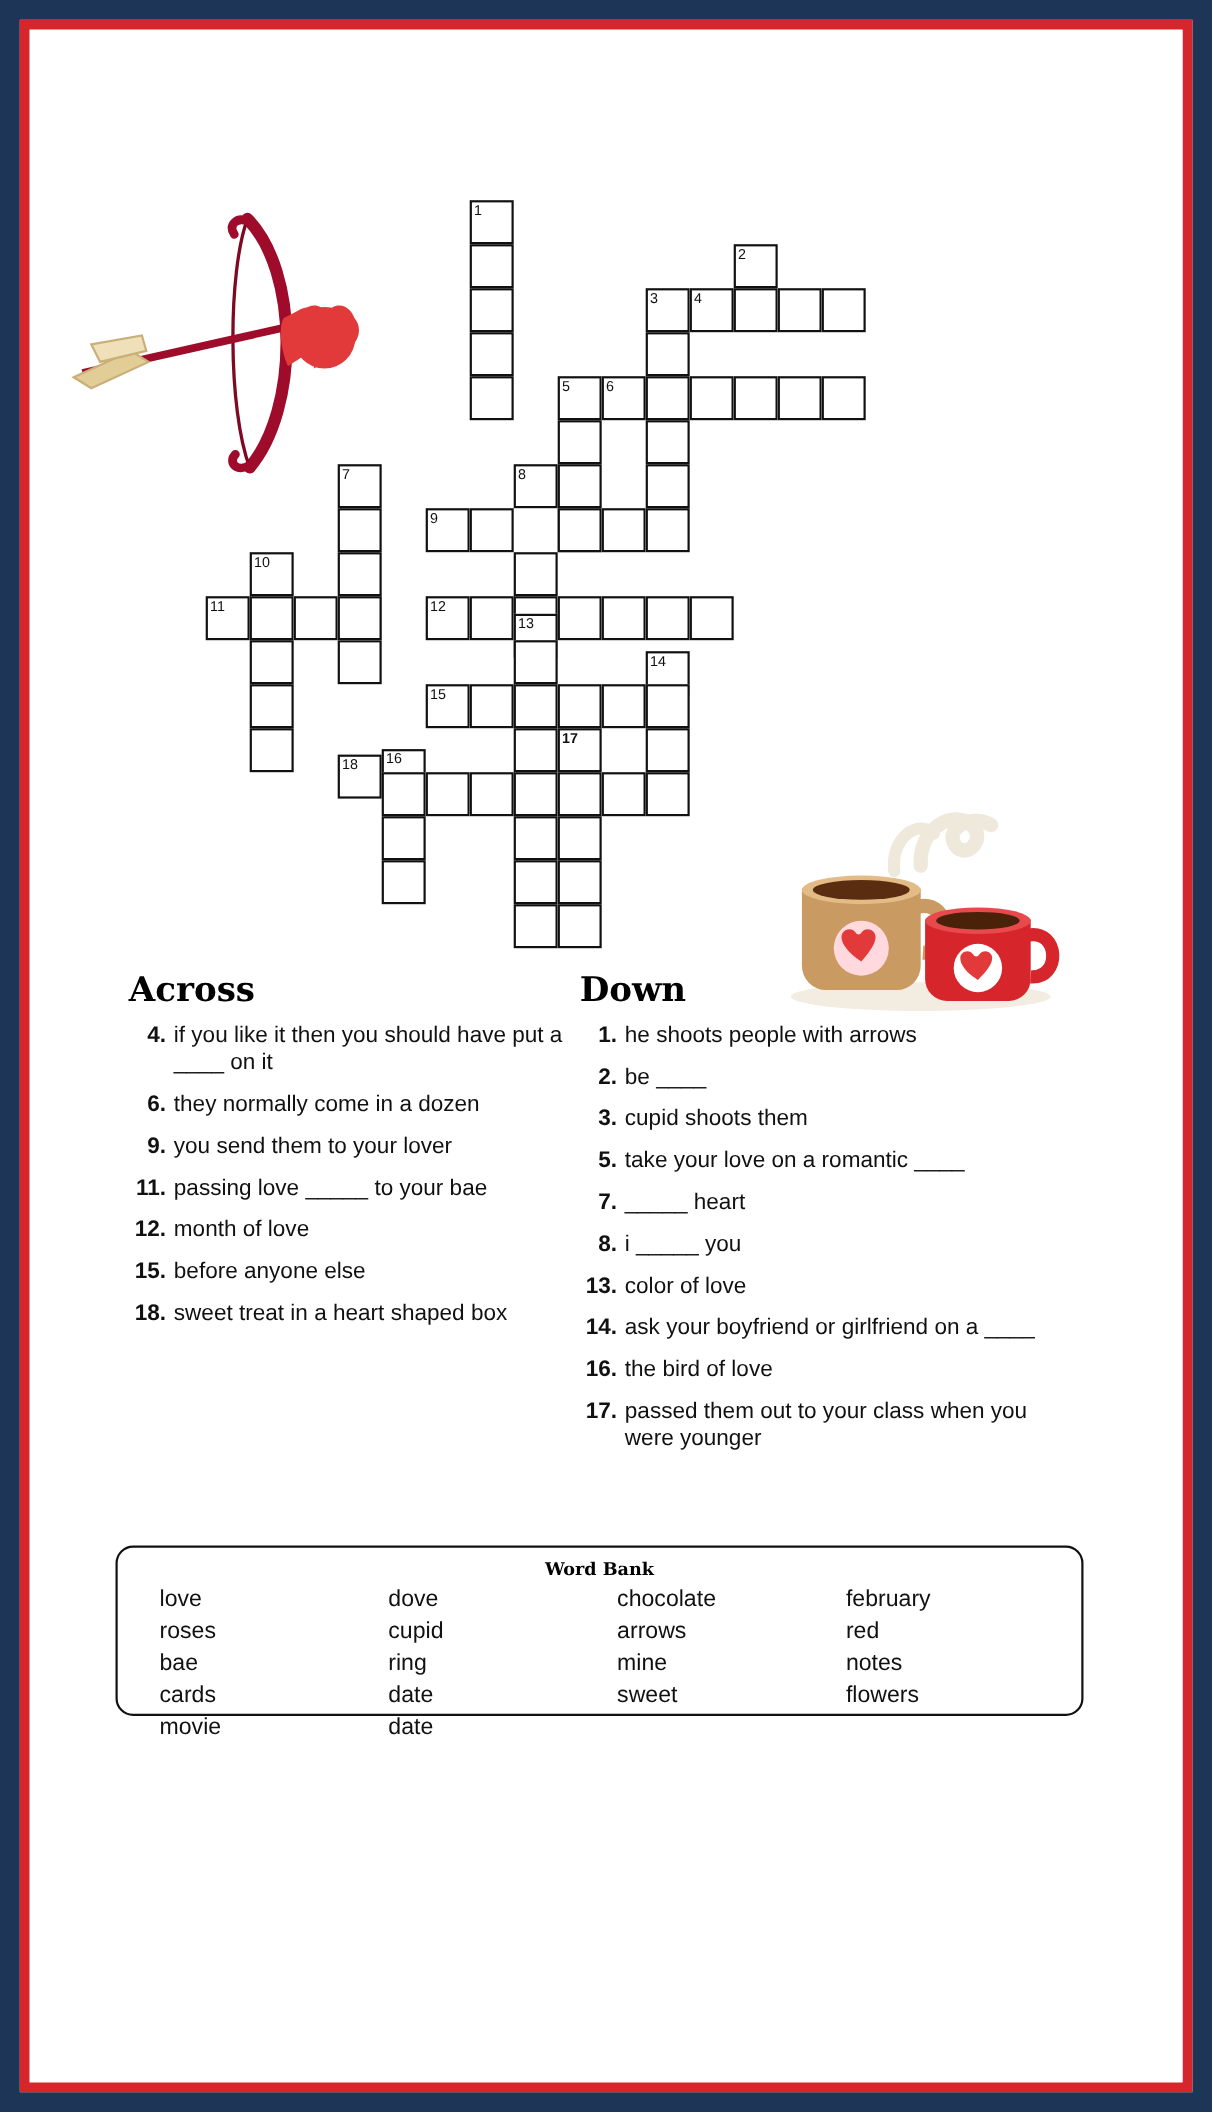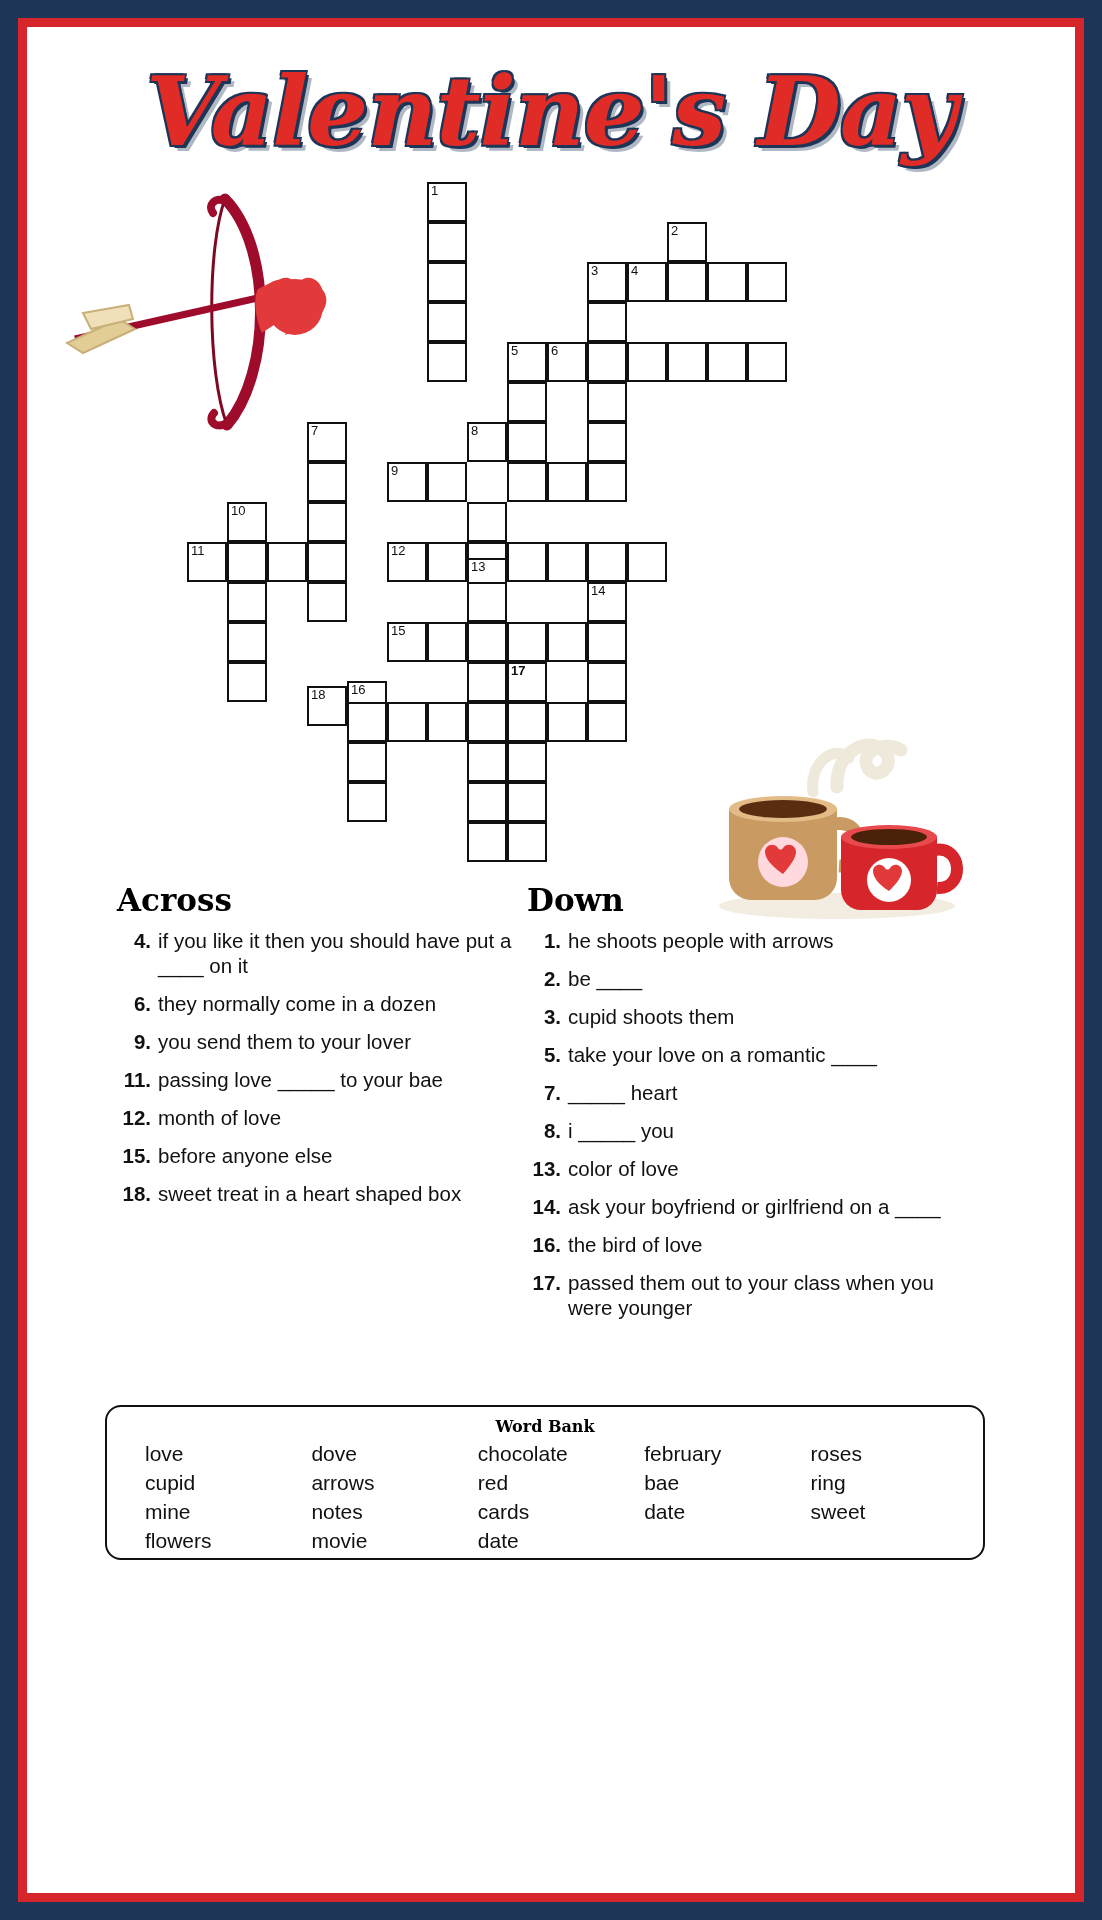--- a/index.html
+++ b/index.html
@@ -155,40 +155,39 @@
   .wb-title {
     text-align: center;
     font-family: "DejaVu Serif", serif;
     font-weight: bold;
     font-size: 16px;
     color: #000;
     margin-bottom: 6px;
   }
   .wb-grid {
     display: grid;
-    grid-template-columns: repeat(5, 1fr);
+    grid-template-columns: repeat(4, 1fr);
     row-gap: 5px;
     column-gap: 0px;
   }
   .wb-word {
     font-size: 21px;
     color: #111;
     font-family: "Liberation Sans", sans-serif;
     text-align: left;
     padding-left: 16px;
   }
 </style>
 </head>
 <body>
 
 <div class="page">
   <div class="inner-border"></div>
   <div class="sheet">
 
-    <div class="title">Valentine's Day</div>
 
     <div class="bow-art">
       <svg viewBox="0 0 270 250" width="270" height="250">
         <path d="M168 12 C215 60 215 185 170 238" stroke="#9e0b2b" stroke-width="11" fill="none" stroke-linecap="round"></path>
         <path d="M168 12 C150 60 150 185 170 238" stroke="#7d0a22" stroke-width="3" fill="none"></path>
         <path d="M168 14 C158 10 150 18 156 26" stroke="#9e0b2b" stroke-width="8" fill="none" stroke-linecap="round"></path>
         <path d="M170 236 C158 243 150 233 157 226" stroke="#9e0b2b" stroke-width="8" fill="none" stroke-linecap="round"></path>
         <line x1="18" y1="152" x2="205" y2="110" stroke="#9e0b2b" stroke-width="7"></line>
         <polygon points="10,156 62,132 78,142 26,166" fill="#e3cd97" stroke="#c9b079" stroke-width="2"></polygon>
         <polygon points="26,126 72,118 76,132 34,142" fill="#efe0ba" stroke="#c9b079" stroke-width="2"></polygon>
@@ -298,21 +297,21 @@
         <div class="cell" style="left: 320px; top: 360px; margin-top: 16px;">
           <span class="num">13</span>
         </div>
         <div class="cell" style="left: 320px; top: 400px;"></div>
         <div class="cell" style="left: 320px; top: 440px;"></div>
         <div class="cell" style="left: 320px; top: 480px;"></div>
         <div class="cell" style="left: 320px; top: 520px;"></div>
         <div class="cell" style="left: 320px; top: 560px;"></div>
         <div class="cell" style="left: 320px; top: 600px;"></div>
         <div class="cell" style="left: 320px; top: 640px;"></div>
-        <div class="cell" style="left: 440px; top: 400px;">
+        <div class="cell" style="left: 440px; top: 410px;">
           <span class="num">14</span>
         </div>
         <div class="cell" style="left: 440px; top: 440px;"></div>
         <div class="cell" style="left: 440px; top: 480px;"></div>
         <div class="cell" style="left: 440px; top: 520px;"></div>
         <div class="cell" style="left: 240px; top: 440px;">
           <span class="num">15</span>
         </div>
         <div class="cell" style="left: 280px; top: 440px;"></div>
         <div class="cell" style="left: 360px; top: 440px;"></div>

